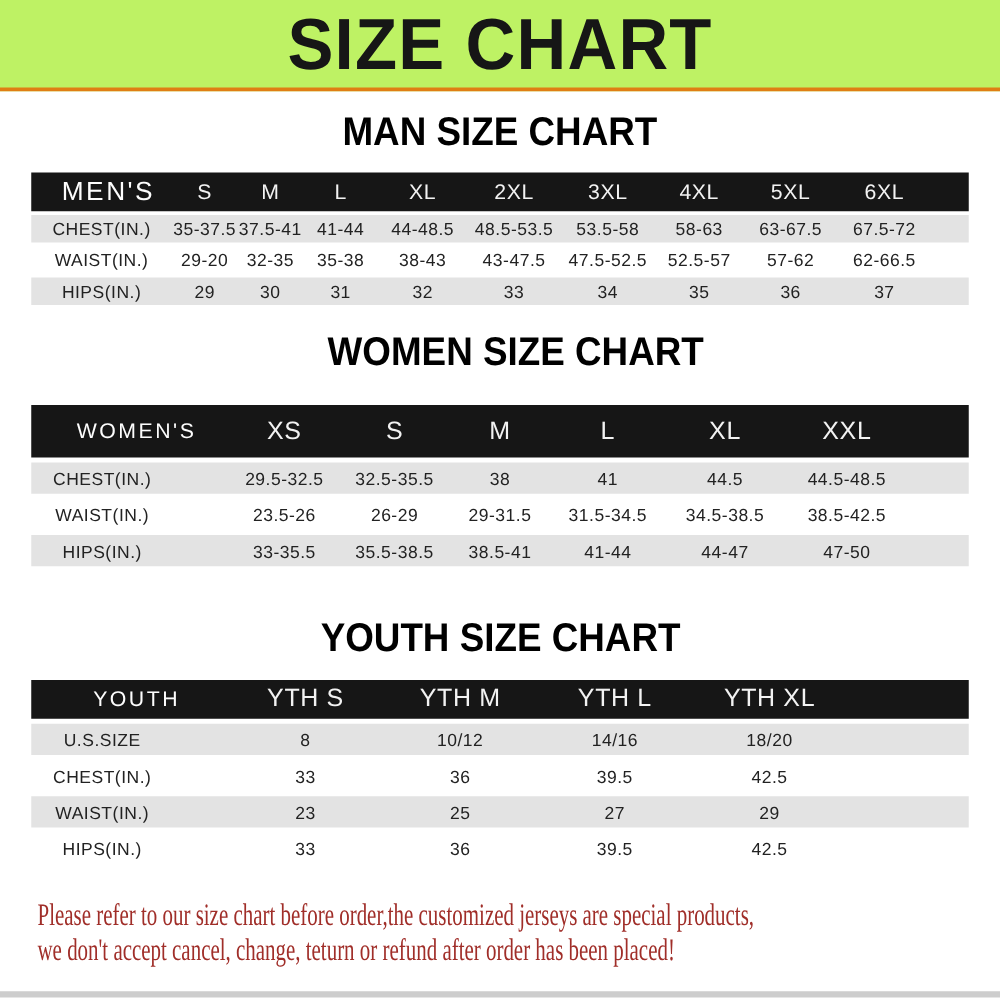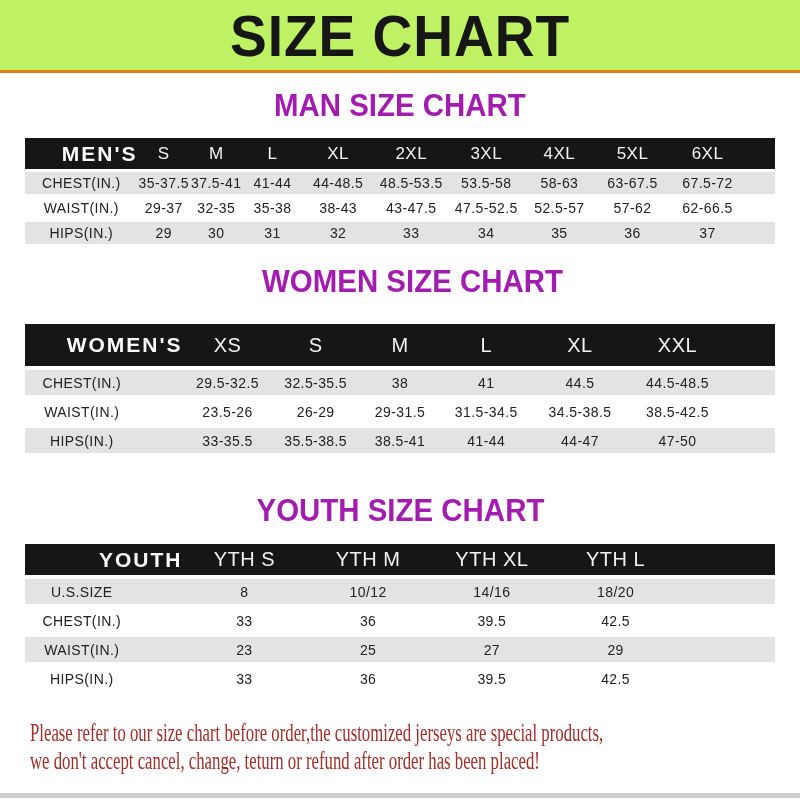--- a/index.html
+++ b/index.html
@@ -24,21 +24,21 @@
     font-weight: bold;
     font-size: 58px;
     letter-spacing: 1px;
     color: #161616;
     transform: scaleX(0.95);
     white-space: nowrap;
   }
 
   
   .section-heading {
-    margin: 0; text-align: center; color: #a21caf;
+    margin: 0; text-align: center; color: #000000;
     line-height: 34px; height: 34px;
   }
   .section-heading .cond {
     display: inline-block;
     font-weight: bold;
     font-size: 32px;
     transform: scaleX(0.92);
     white-space: nowrap;
   }
   .men   .section-heading { margin-top: 15px; margin-bottom: 16px; }
@@ -57,25 +57,25 @@
   .women .tbl-header { height: 42px; }
   .youth .tbl-header { height: 31px; }
 
   .data-row { height: 22px; margin-top: 3px; }
   .women .data-row, .youth .data-row { height: 25px; margin-top: 4px; }
   .data-row.shaded { background: #e3e3e3; }
   .data-row.plain  { background: #ffffff; }
 
   .cell { text-align: center; overflow: visible; white-space: nowrap; }
   .hdr-label {
-    text-align: right; padding-left: 11px;
-    font-weight: bold; font-size: 21px; letter-spacing: 2px;
+    text-align: center; padding-left: 11px;
+    font-weight: normal; font-size: 21px; letter-spacing: 2px;
     color: #fdfdfd;
   }
-  .women .hdr-label, .youth .hdr-label { font-size: 21px; }
+  .women .hdr-label, .youth .hdr-label { font-size: 17px; }
   .hdr-size { font-size: 17px; color: #f2f2f2; letter-spacing: 0.5px; }
   .women .hdr-size, .youth .hdr-size { font-size: 20px; }
 
   .row-label, .value {
     font-size: 14px; color: #222222; letter-spacing: 0.4px;
   }
   .women .row-label, .youth .row-label { padding-right: 44px; }
 
   
   .note { margin: 28px 0 0 30px; color: #a02e29; font-family: Liberation Serif, serif; }
@@ -123,21 +123,21 @@
             <span class="cell value">41-44</span>
             <span class="cell value">44-48.5</span>
             <span class="cell value">48.5-53.5</span>
             <span class="cell value">53.5-58</span>
             <span class="cell value">58-63</span>
             <span class="cell value">63-67.5</span>
             <span class="cell value">67.5-72</span>
           </div>
           <div class="row data-row plain">
             <span class="cell row-label">WAIST(IN.)</span>
-            <span class="cell value">29-37</span>
+            <span class="cell value">29-20</span>
             <span class="cell value">32-35</span>
             <span class="cell value">35-38</span>
             <span class="cell value">38-43</span>
             <span class="cell value">43-47.5</span>
             <span class="cell value">47.5-52.5</span>
             <span class="cell value">52.5-57</span>
             <span class="cell value">57-62</span>
             <span class="cell value">62-66.5</span>
           </div>
           <div class="row data-row shaded">
@@ -200,22 +200,22 @@
     </div>
   </section>
 
   <section class="size-section youth">
     <h2 class="section-heading"><span class="cond">YOUTH SIZE CHART</span></h2>
     <div class="tbl">
       <div class="tbl-header row">
           <span class="cell hdr-label">YOUTH</span>
           <span class="cell hdr-size">YTH S</span>
           <span class="cell hdr-size">YTH M</span>
+          <span class="cell hdr-size">YTH L</span>
           <span class="cell hdr-size">YTH XL</span>
-          <span class="cell hdr-size">YTH L</span>
         </div>
       <div class="tbl-body">
           <div class="row data-row shaded">
             <span class="cell row-label">U.S.SIZE</span>
             <span class="cell value">8</span>
             <span class="cell value">10/12</span>
             <span class="cell value">14/16</span>
             <span class="cell value">18/20</span>
           </div>
           <div class="row data-row plain">

